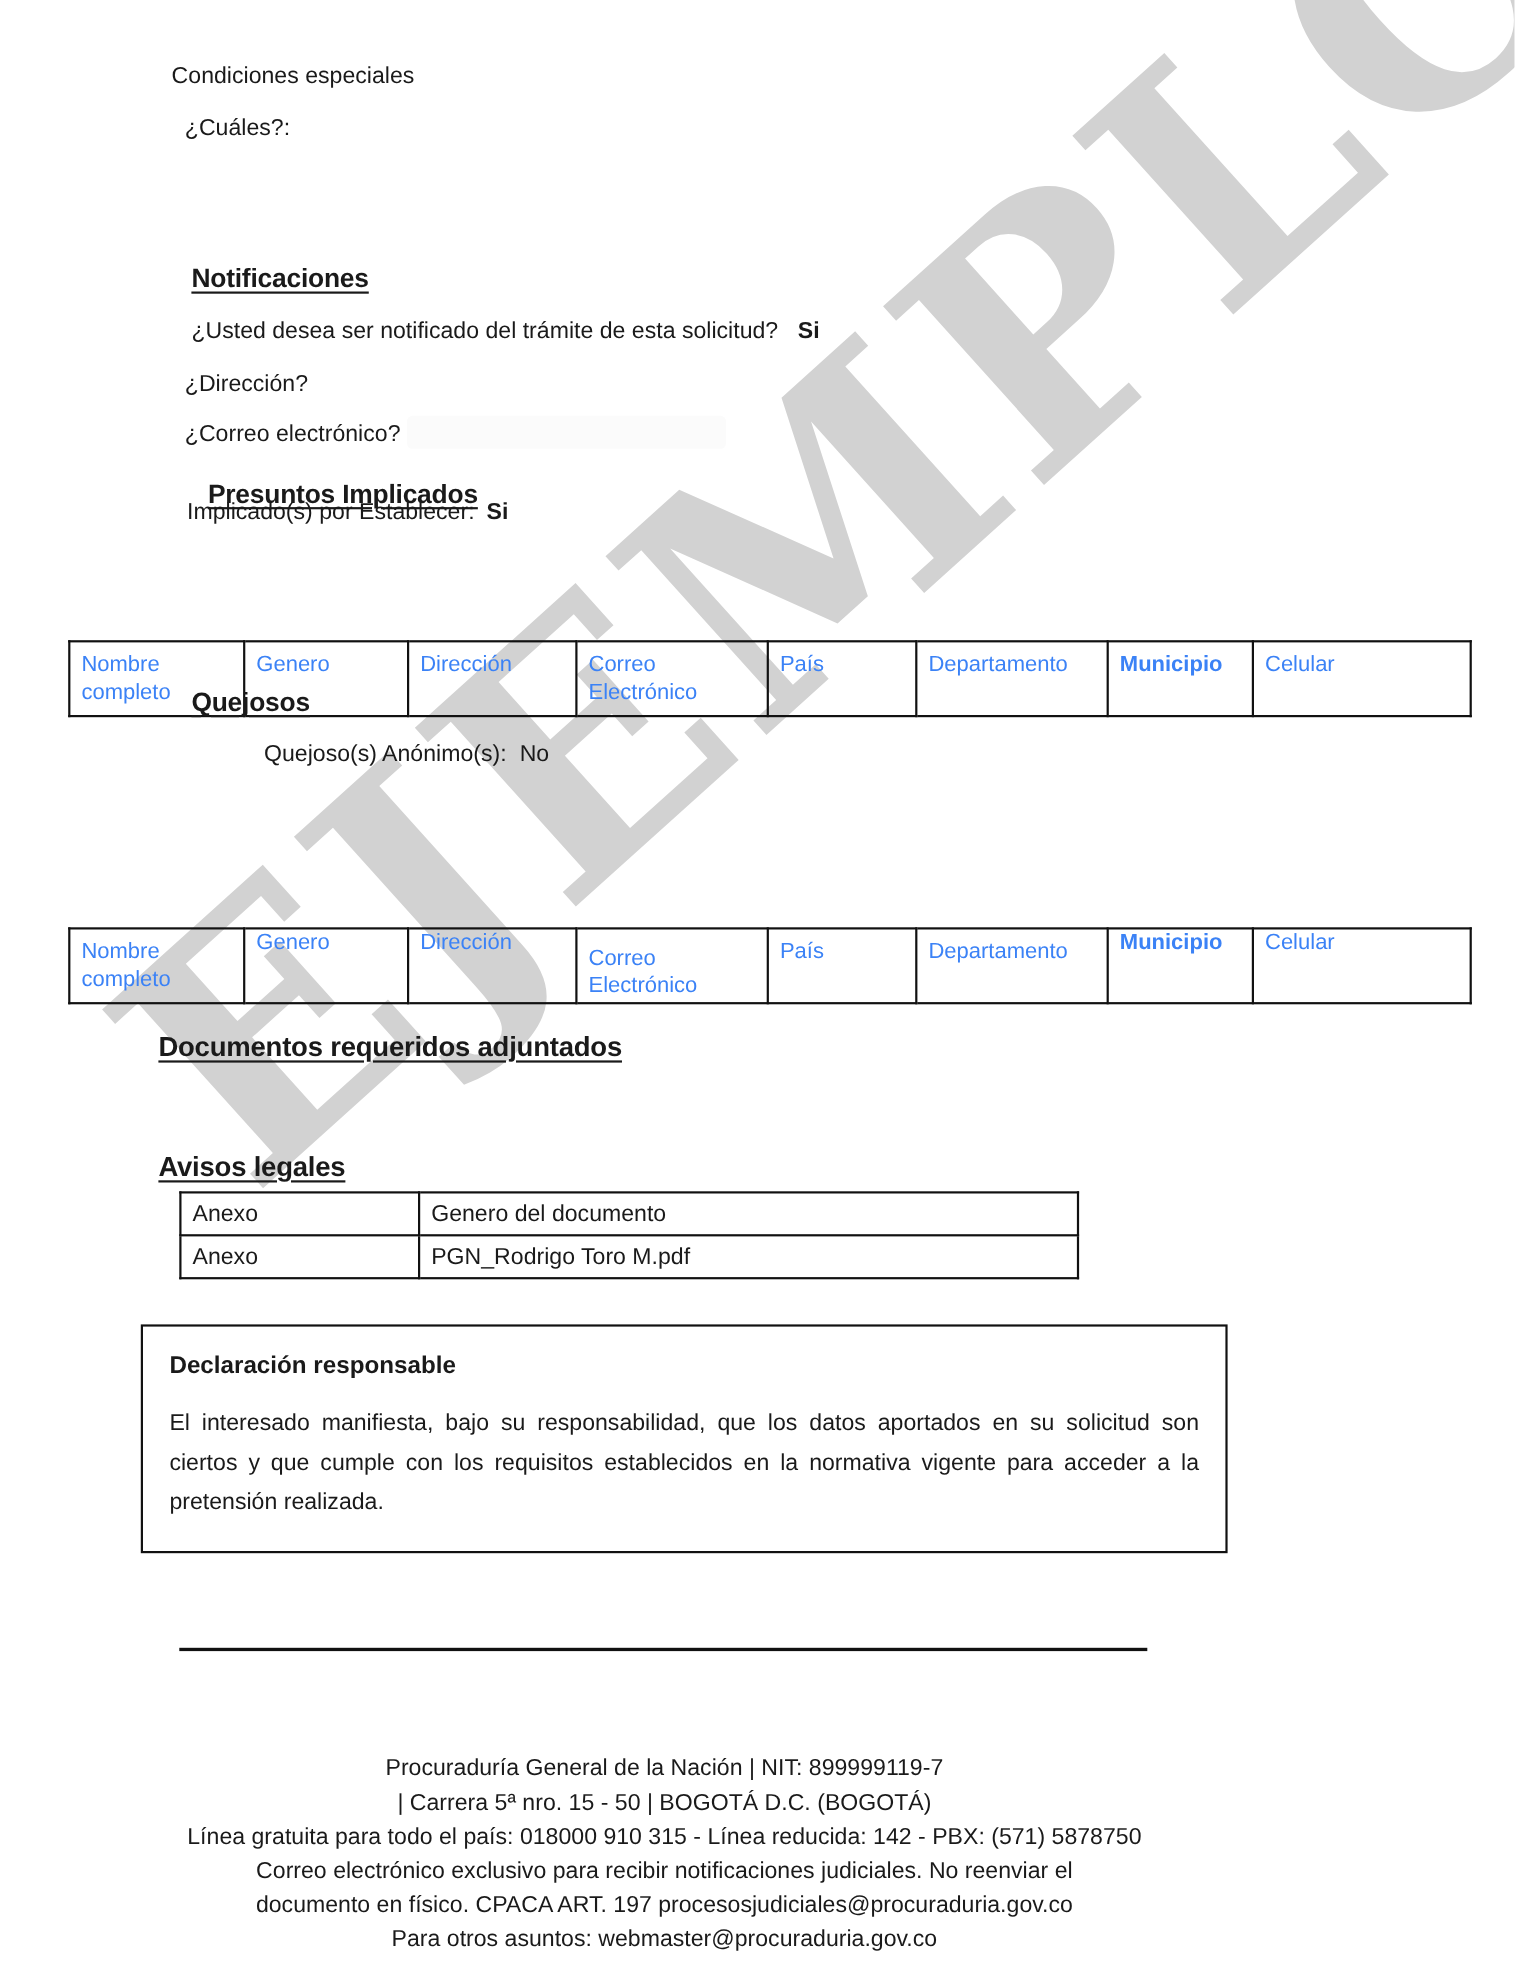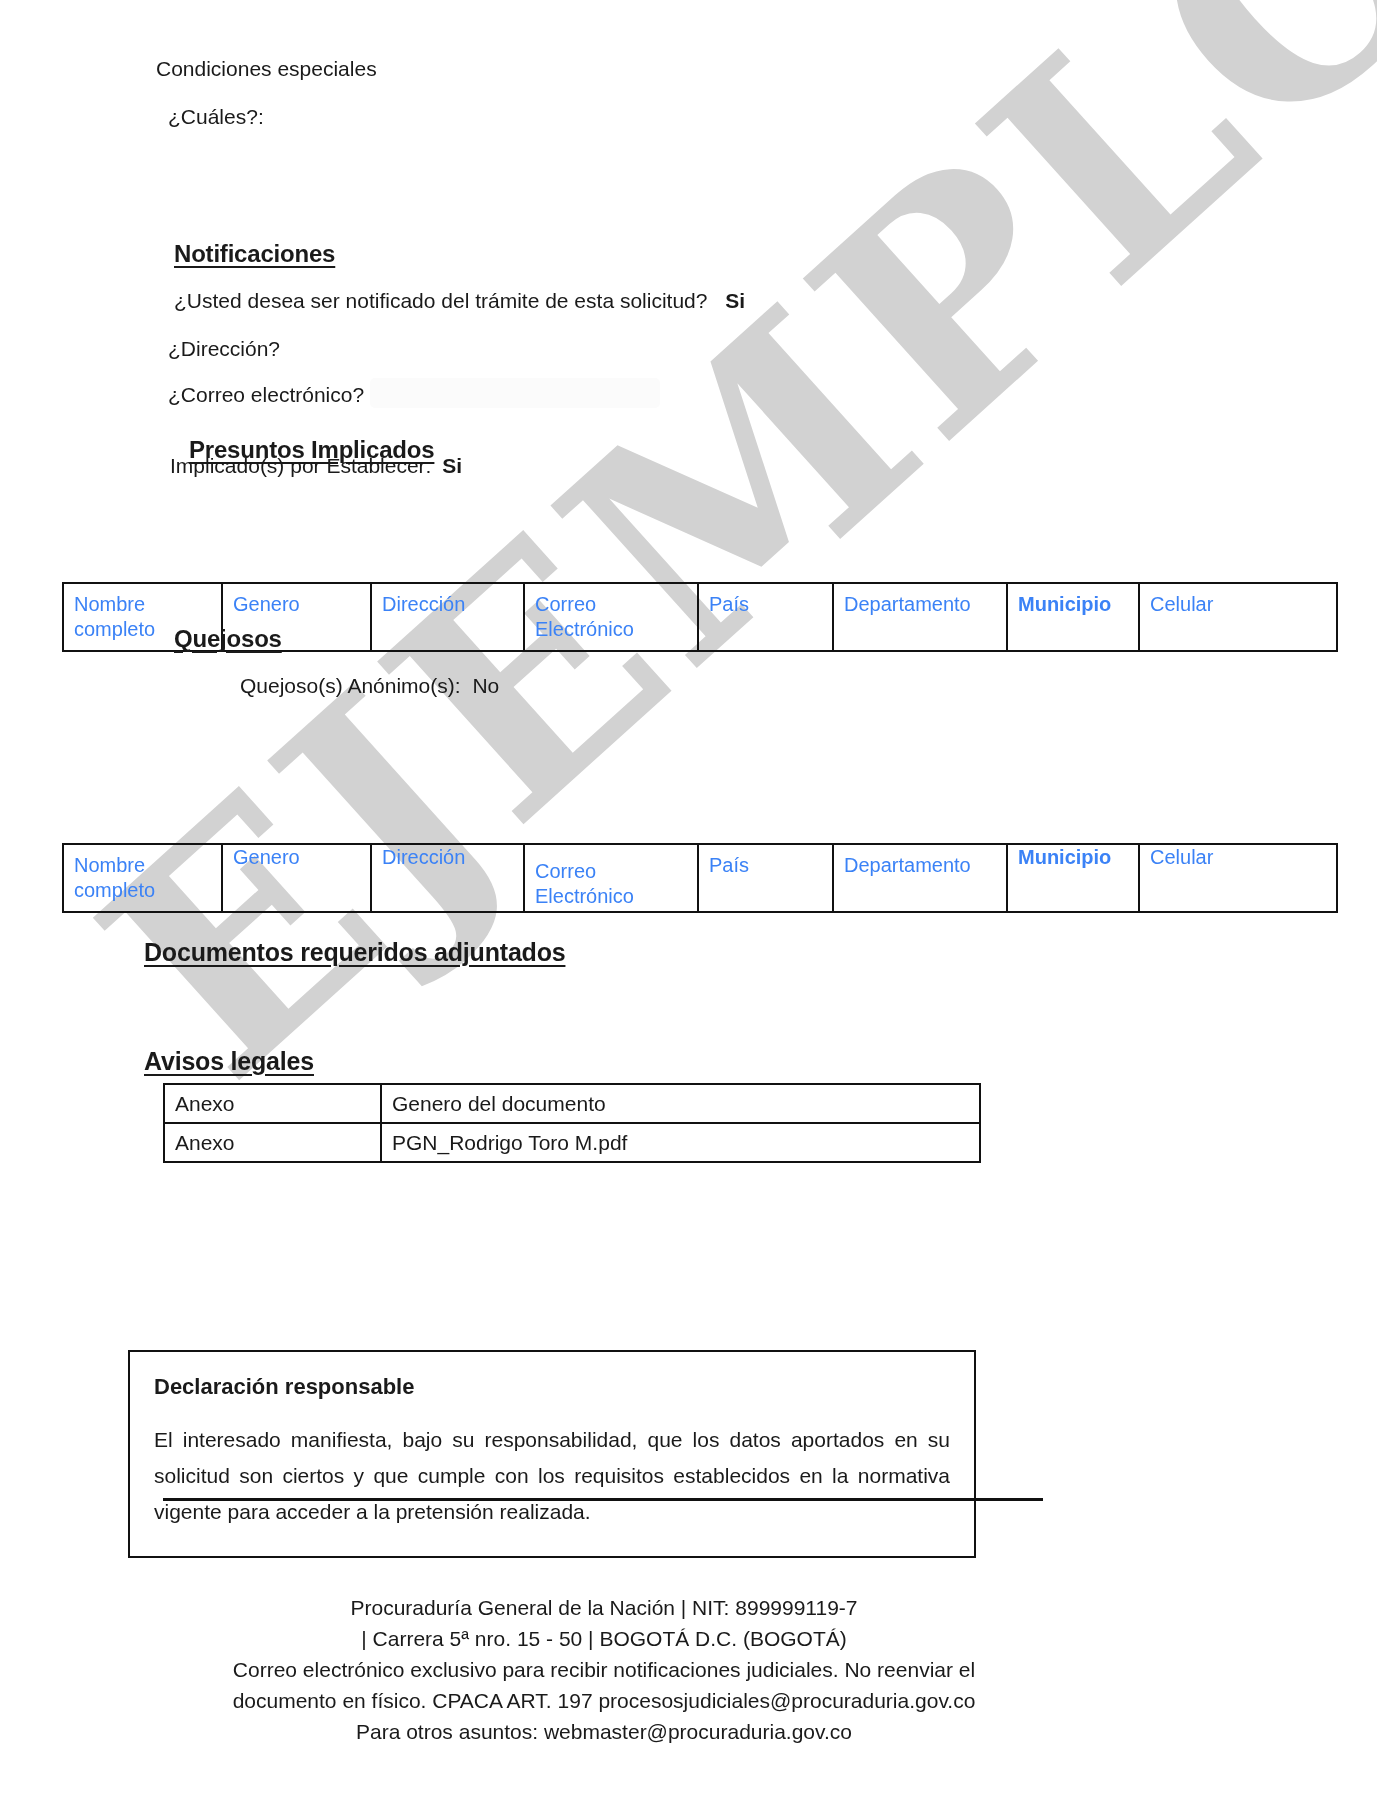--- a/index.html
+++ b/index.html
@@ -123,22 +123,22 @@
     height: 29px;
     font-size: 21px;
     line-height: 28px;
   }
   #table-anexos td.anexo-col { width: 195px; }
 
   
   #declaration-box {
     position: absolute;
     left: 128px;
-    top: 1350px;
-    width: 848px;
+    top: 1204px;
+    width: 988px;
     border: 2px solid #111;
     padding: 22px 24px 26px 24px;
     box-sizing: border-box;
   }
   #declaration-title {
     font-size: 22px;
     font-weight: 700;
     margin: 0 0 22px 0;
   }
   #declaration-body {
@@ -259,19 +259,20 @@
     <div id="declaration-box">
       <p id="declaration-title">Declaración responsable</p>
       <p id="declaration-body">El interesado manifiesta, bajo su responsabilidad, que los datos aportados en su solicitud son ciertos y que cumple con los requisitos establecidos en la normativa vigente para acceder a la pretensión realizada.</p>
     </div>
 
     <div id="footer-rule"></div>
 
     <div id="footer">
       <div>Procuraduría General de la Nación | NIT: 899999119-7</div>
       <div>| Carrera 5ª nro. 15 - 50 | BOGOTÁ D.C. (BOGOTÁ)</div>
+      <div>Línea gratuita para todo el país: 018000 910 315 - Línea reducida: 142 - PBX: (571) 5878750</div>
       <div>Correo electrónico exclusivo para recibir notificaciones judiciales. No reenviar el</div>
       <div>documento en físico. CPACA ART. 197 procesosjudiciales@procuraduria.gov.co</div>
       <div>Para otros asuntos: webmaster@procuraduria.gov.co</div>
     </div>
 
   </div>
 </div>
 
 </body></html>

